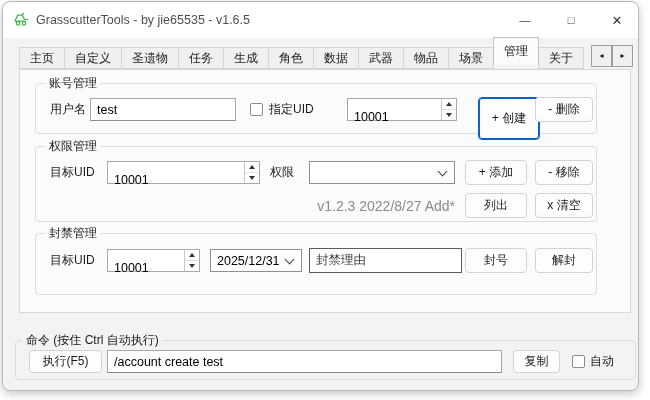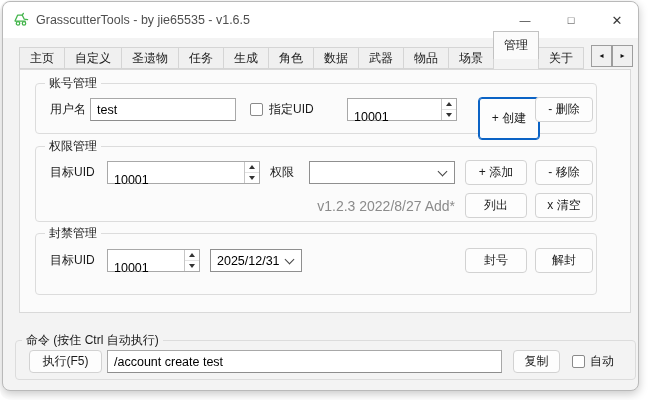--- a/index.html
+++ b/index.html
@@ -28,21 +28,21 @@
   .capbtn.close { font-size:13px; }
 
   
   .tabbar { position:absolute; left:16px; top:41px; height:28px; display:flex; align-items:flex-end; z-index:3; }
   .tab {
     height:22px; margin-bottom:2px; margin-right:-1px; padding:0 10px;
     background:#f0f0f0; border:1px solid #d5d5d5; font-size:12px; color:#1a1a1a;
     line-height:20px; white-space:nowrap;
   }
   .tab.active {
-    height:28px; margin-bottom:12px; background:#fbfbfb; border-color:#c2c2c2;
+    height:28px; margin-bottom:6px; background:#fbfbfb; border-color:#c2c2c2;
     border-bottom:none; line-height:26px; position:relative; z-index:4;
   }
   .tab-arrow {
     position:absolute; top:43px; width:21px; height:22px; background:#f0f0f0;
     border:1px solid #9d9d9d; display:flex; align-items:center; justify-content:center;
   }
 
   
   .page {
     position:absolute; left:16px; top:67px; width:612px; height:244px;
@@ -201,20 +201,21 @@
             </div>
           <div class="cell">
               <span class="tri-down"></span>
             </div>
         </div>
       </div>
       <div class="combo" style="left:190px; top:179px; width:92px; height:23px;">
         <span>2025/12/31</span>
         <span class="chev"></span>
       </div>
+      <input class="textbox dark" style="left: 289px; top: 178px; width: 153px; height: 25px;" value="封禁理由">
       <div class="btn" style="left:445px; top:178px; width:62px; height:25px;">封号</div>
       <div class="btn" style="left:515px; top:178px; width:58px; height:25px;">解封</div>
     </div>
 
     <div class="group" style="left:12px; top:338px; width:621px; height:40px; border-radius:4px;">
       <div class="gtitle on-gray" style="left:6px;">命令 (按住 Ctrl 自动执行)</div>
       <div class="btn" style="left:13px; top:9px; width:73px; height:23px;">执行(F5)</div>
       <input class="textbox" style="left: 91px; top: 9px; width: 395px; height: 23px;" value="/account create test">
       <div class="btn" style="left:497px; top:9px; width:47px; height:23px;">复制</div>
       <div class="checkbox" style="left:556px; top:14px;"></div>

